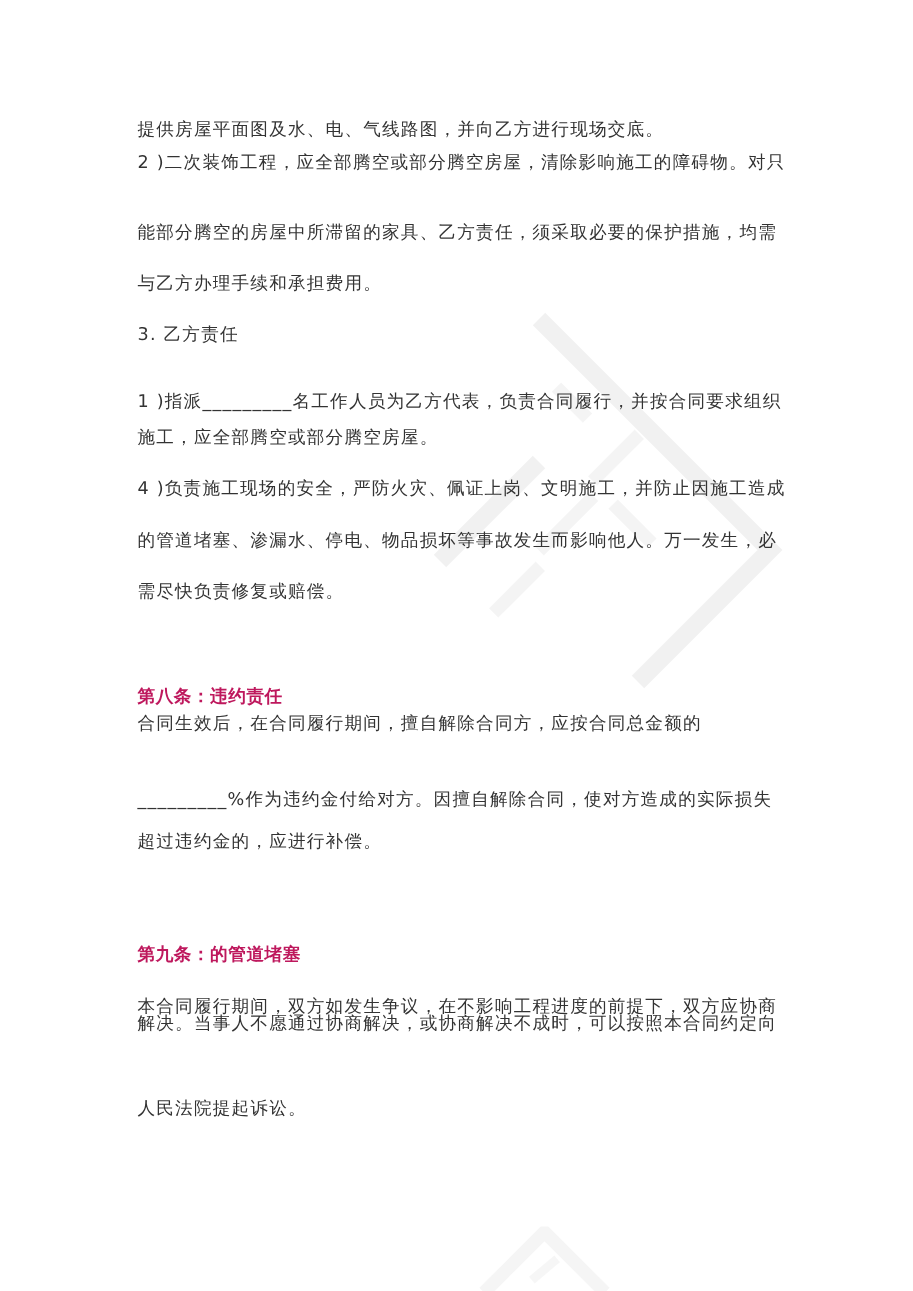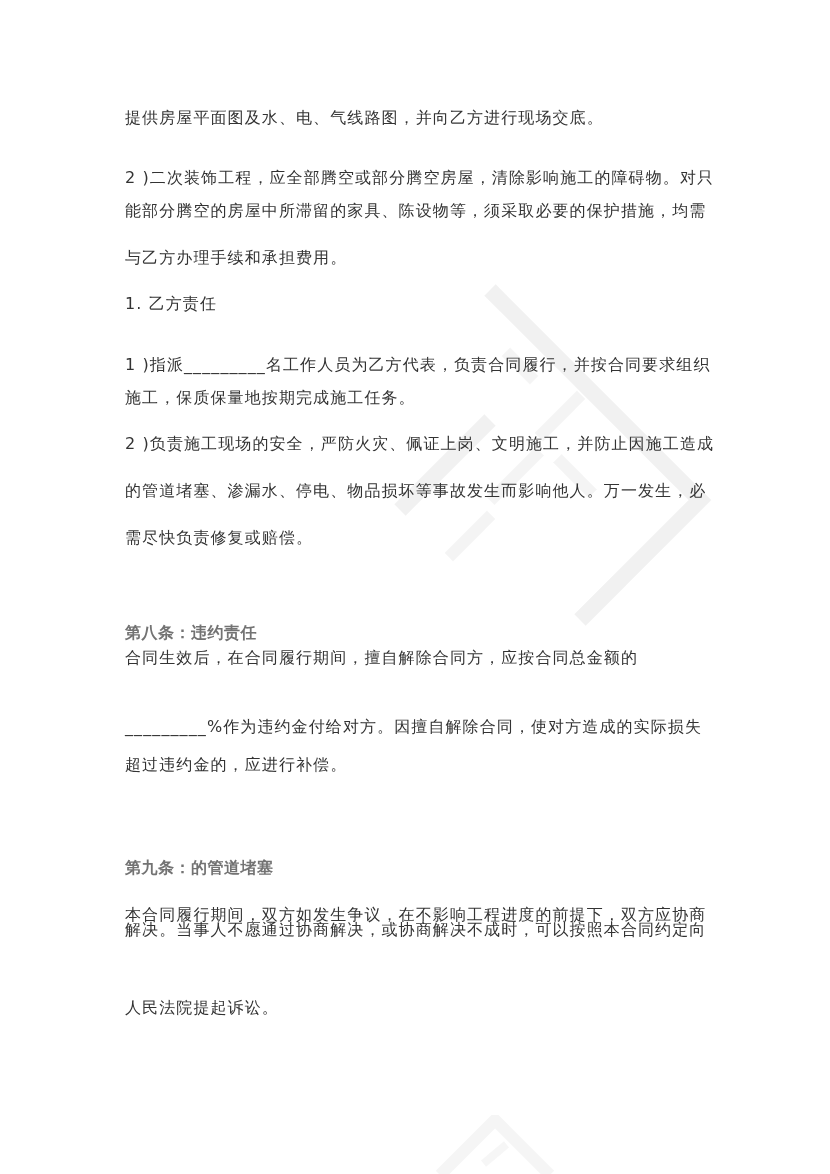--- a/index.html
+++ b/index.html
@@ -3,21 +3,21 @@
 <meta charset="utf-8">
 <style>
   html, body { margin: 0; padding: 0; background: #ffffff; }
   body { width: 830px; height: 1174px; position: relative; overflow: hidden;
          font-family: "DejaVu Sans", "Liberation Sans", sans-serif; color: #333333; }
   .page { position: absolute; left: 0; top: 0; width: 738px; height: 1174px; background: #fff; }
   .watermark { position: absolute; pointer-events: none; opacity: 0.5; }
   .content { position: absolute; left: 125px; top: 100px; width: 580px; }
   .line { position: absolute; left: 0; white-space: nowrap; font-size: 16px; line-height: 20px;
           letter-spacing: 1.1px; color: #333; }
-  .heading { font-weight: bold; color: #737373; font-family: "DejaVu Serif", "Liberation Serif", serif; letter-spacing: 0.5px; }
+  .heading { font-weight: bold; color: #be185d; font-family: "DejaVu Serif", "Liberation Serif", serif; letter-spacing: 0.5px; }
 </style>
 </head>
 <body>
 
 <div class="page">
 
   <svg class="watermark" style="left:380px; top:270px;" width="340" height="360" viewBox="0 0 340 360">
     <g fill="none" stroke="#e4e4e4" stroke-width="16">
       <path d="M110 20 L320 230 L200 350"></path>
       <path d="M20 240 L110 150"></path>
@@ -31,27 +31,27 @@
     </g>
   </svg>
 
   <svg class="watermark" style="left:420px; top:1115px;" width="200" height="60" viewBox="0 0 200 60">
     <path d="M20 60 L75 5 L130 60" fill="none" stroke="#ececec" stroke-width="12"></path>
     <rect x="60" y="35" width="30" height="8" fill="#eeeeee" transform="rotate(-40 75 39)"></rect>
   </svg>
 
   <div class="content">
     <div class="line" style="top:8px">提供房屋平面图及水、电、气线路图，并向乙方进行现场交底。</div>
-    <div class="line" style="top:68px">2 )二次装饰工程，应全部腾空或部分腾空房屋，清除影响施工的障碍物。对只</div>
-    <div class="line" style="top:101px">能部分腾空的房屋中所滞留的家具、陈设物等，须采取必要的保护措施，均需</div>
+    <div class="line" style="top:38px">2 )二次装饰工程，应全部腾空或部分腾空房屋，清除影响施工的障碍物。对只</div>
+    <div class="line" style="top:101px">能部分腾空的房屋中所滞留的家具、乙方责任，须采取必要的保护措施，均需</div>
     <div class="line" style="top:148px">与乙方办理手续和承担费用。</div>
-    <div class="line" style="top:194px">1. 乙方责任</div>
+    <div class="line" style="top:194px">3. 乙方责任</div>
     <div class="line" style="top:255px">1 )指派_________名工作人员为乙方代表，负责合同履行，并按合同要求组织</div>
-    <div class="line" style="top:288px">施工，保质保量地按期完成施工任务。</div>
-    <div class="line" style="top:334px">2 )负责施工现场的安全，严防火灾、佩证上岗、文明施工，并防止因施工造成</div>
+    <div class="line" style="top:288px">施工，应全部腾空或部分腾空房屋。</div>
+    <div class="line" style="top:334px">4 )负责施工现场的安全，严防火灾、佩证上岗、文明施工，并防止因施工造成</div>
     <div class="line" style="top:381px">的管道堵塞、渗漏水、停电、物品损坏等事故发生而影响他人。万一发生，必</div>
     <div class="line" style="top:428px">需尽快负责修复或赔偿。</div>
 
     <div class="line heading" style="top:523px">第八条：违约责任</div>
     <div class="line" style="top:548px">合同生效后，在合同履行期间，擅自解除合同方，应按合同总金额的</div>
     <div class="line" style="top:617px">_________%作为违约金付给对方。因擅自解除合同，使对方造成的实际损失</div>
     <div class="line" style="top:655px">超过违约金的，应进行补偿。</div>
 
     <div class="line heading" style="top:758px">第九条：的管道堵塞</div>
     <div class="line" style="top:805px">本合同履行期间，双方如发生争议，在不影响工程进度的前提下，双方应协商</div>

